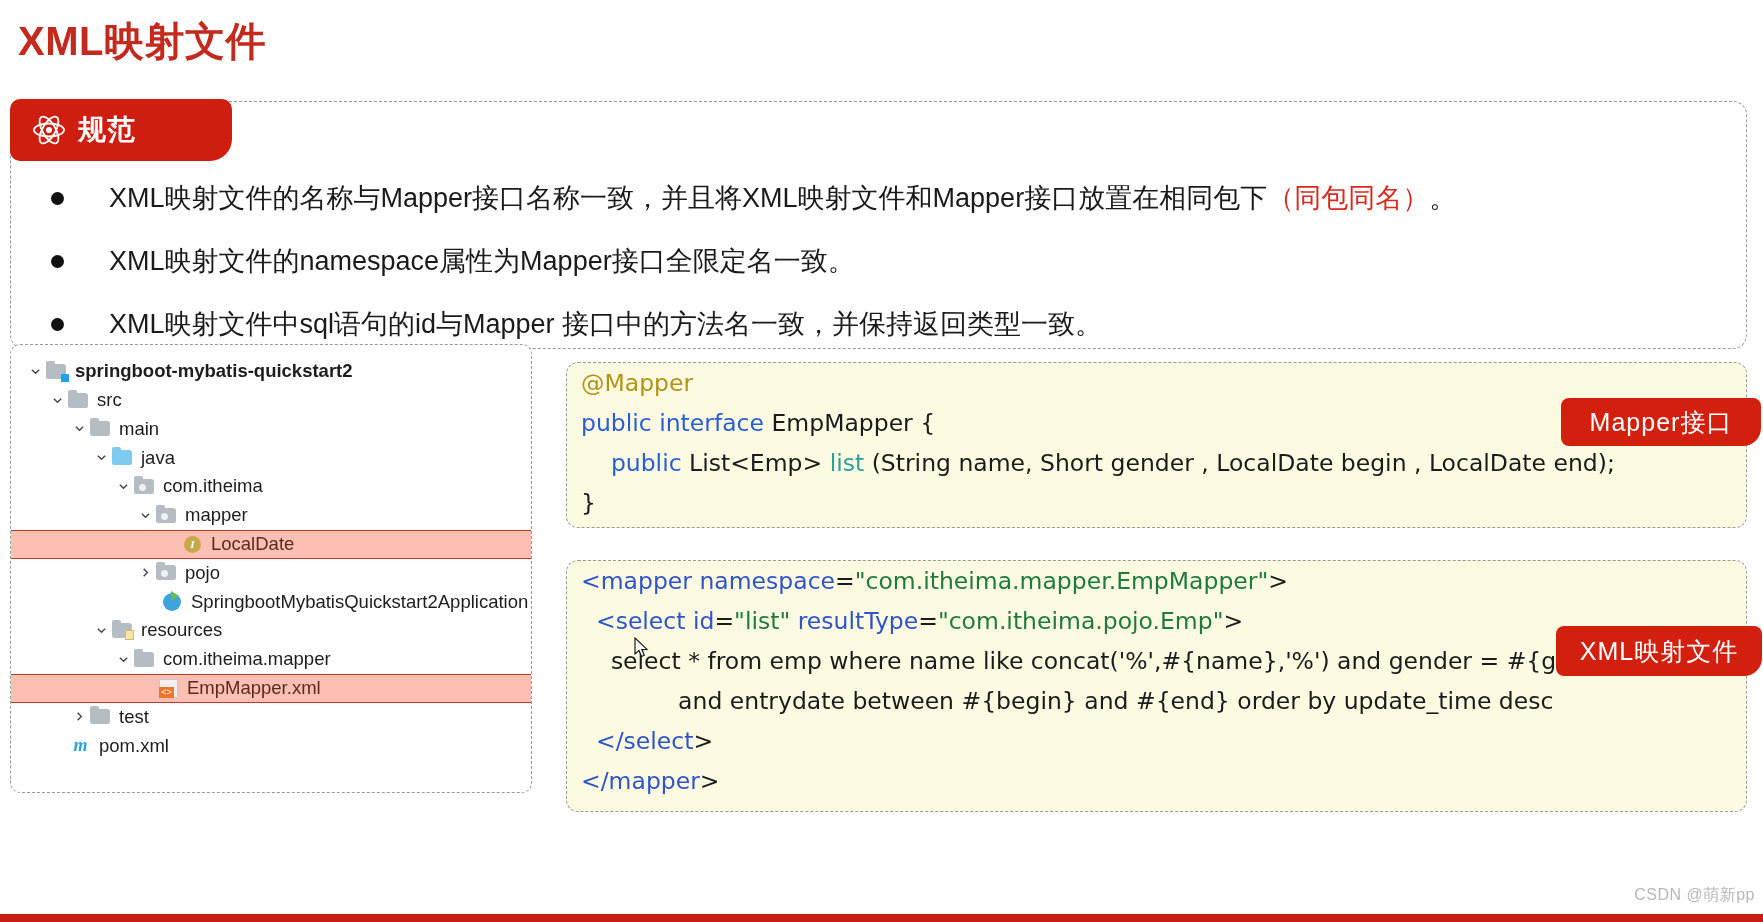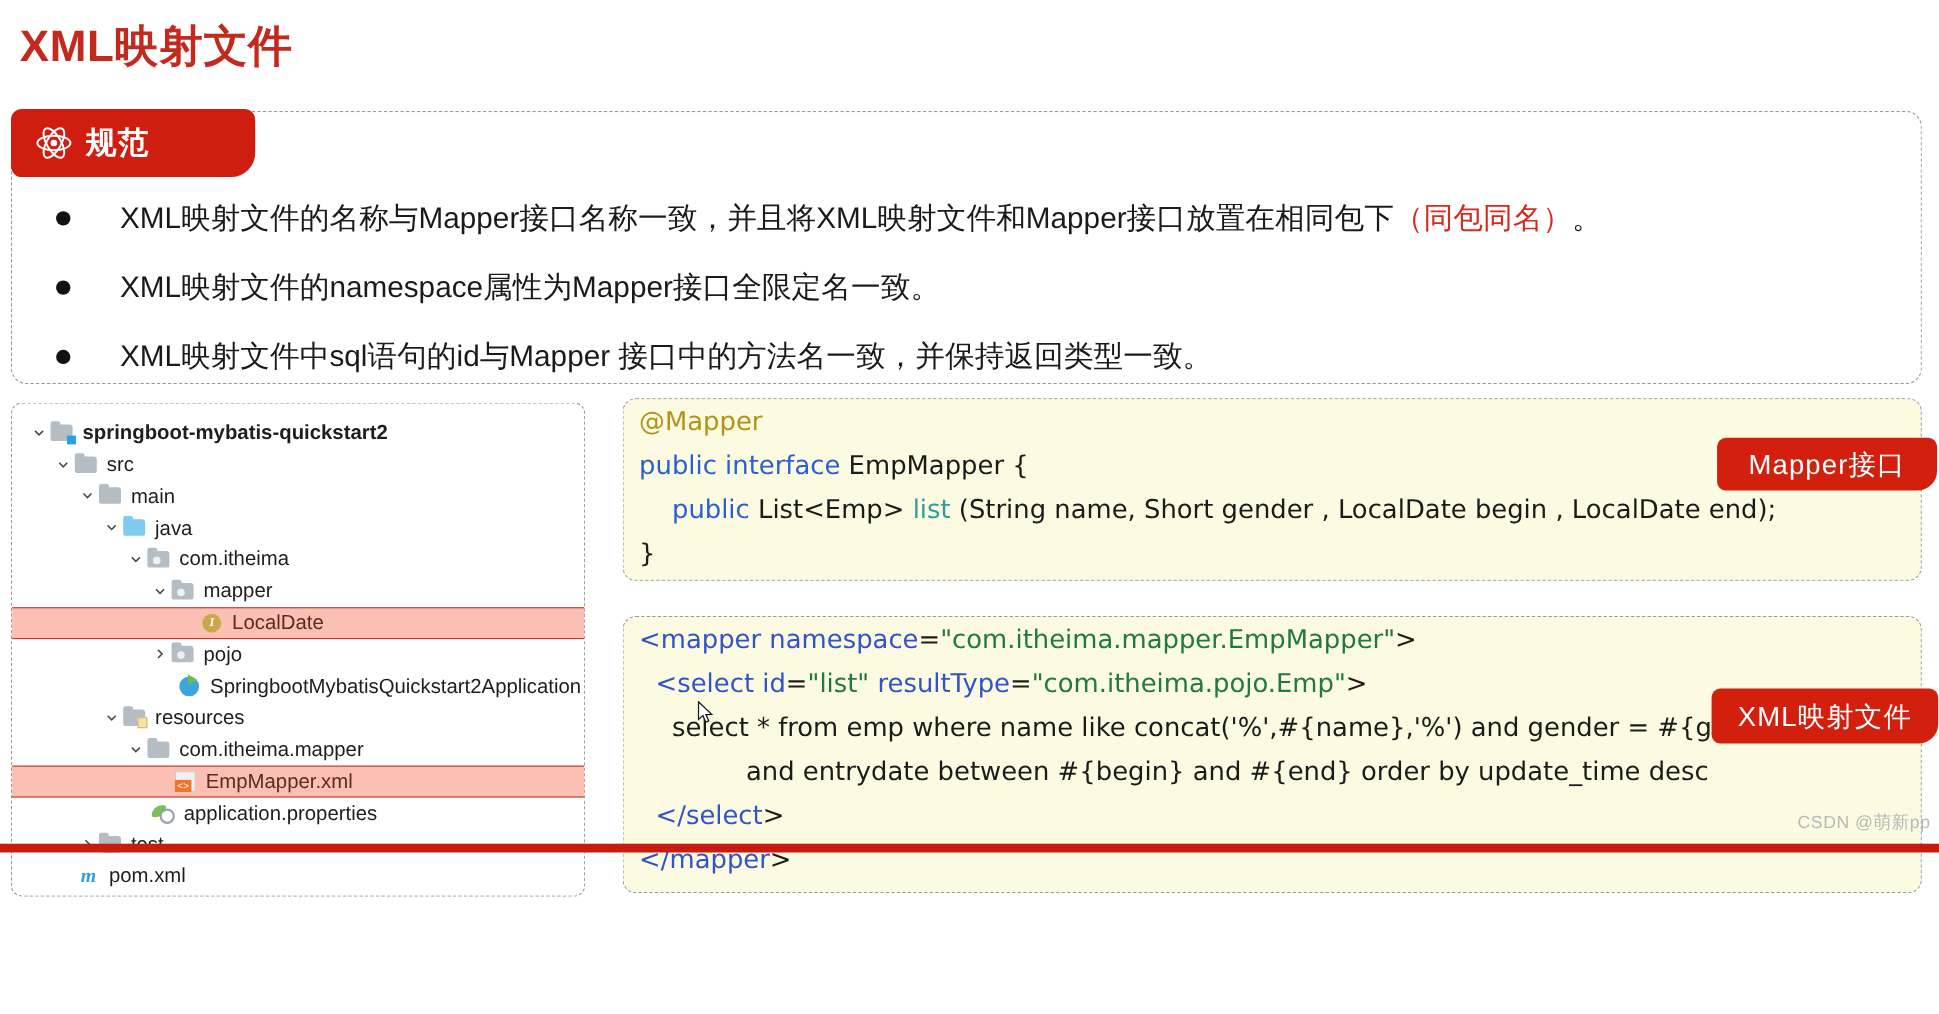--- a/index.html
+++ b/index.html
@@ -2,21 +2,21 @@
 <html><head>
 <meta charset="utf-8">
 <style>
   * { box-sizing: border-box; margin: 0; padding: 0; }
   html, body {
     width: 1763px; height: 922px;
     background: #ffffff;
     font-family: "Liberation Sans", "DejaVu Sans", sans-serif;
     overflow: hidden;
   }
-  .slide { position: relative; width: 1763px; height: 775px; background:#fff; }
+  .slide { position: relative; width: 1763px; height: 922px; background:#fff; }
 
   
   .title {
     position: absolute; left: 18px; top: 14px;
     font-size: 40px; font-weight: bold; color: #c3291c;
     letter-spacing: 0.5px;
   }
 
   
   .rules-box {
@@ -52,21 +52,21 @@
     width: 13px; height: 13px; border-radius: 50%;
     background: #111; flex: none; margin-top: 12px; margin-right: 45px;
   }
   .rule-text {
     font-size: 27px; color: #1a1a1a; line-height: 36px; white-space: nowrap;
   }
   .rule-text .hl { color: #d9291c; }
 
   
   .tree-panel {
-    position: absolute; left: 10px; top: 366px;
+    position: absolute; left: 10px; top: 344px;
     width: 522px; height: 449px;
     border: 1.5px dashed #9a9a9a; border-radius: 10px;
     background: #fff; overflow: hidden;
     padding-top: 12px;
   }
   .trow {
     position: relative; display: flex; align-items: center;
     height: 28.8px; font-size: 18.5px; color: #1d1d1d;
     white-space: nowrap;
   }
@@ -364,26 +364,20 @@
       <span class="tlabel">com.itheima.mapper</span>
     </div>
 
     <div class="trow hl" style="padding-left:148px">
       <span class="ico">
           <span class="xmlico"></span>
         </span>
       <span class="tlabel">EmpMapper.xml</span>
     </div>
 
-    <div class="trow" style="padding-left:126px">
-      <span class="ico">
-          <span class="leafico"></span>
-        </span>
-      <span class="tlabel">application.properties</span>
-    </div>
 
     <div class="trow" style="padding-left:58px">
       <span class="chev">
           <svg width="11" height="11" viewBox="0 0 12 12">
             <path d="M4 2 L8 6 L4 10" stroke="#4a4a4a" stroke-width="1.6" fill="none"></path>
           </svg>
         </span>
       <span class="ico">
           <span class="fold"></span>
         </span>

